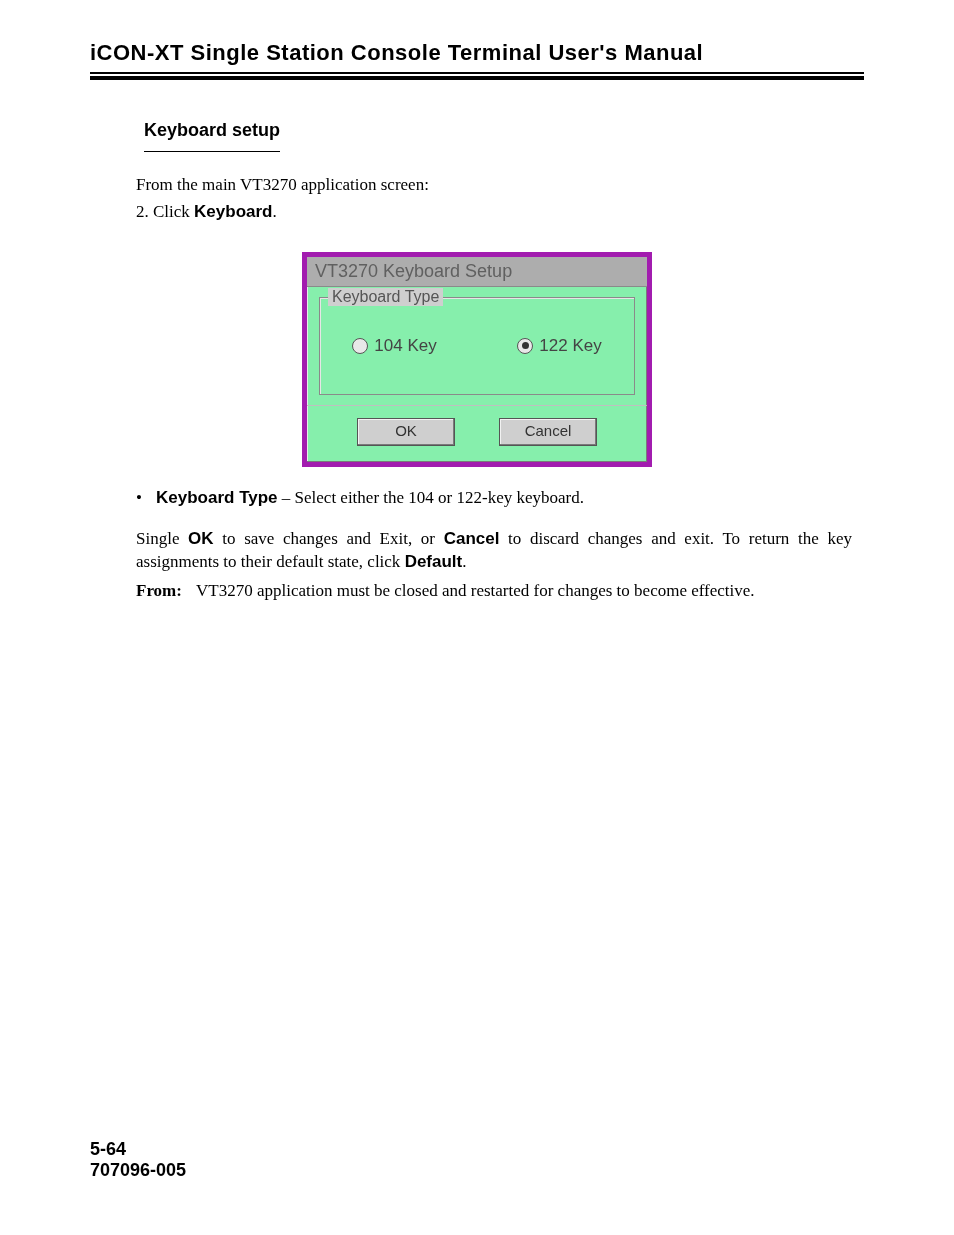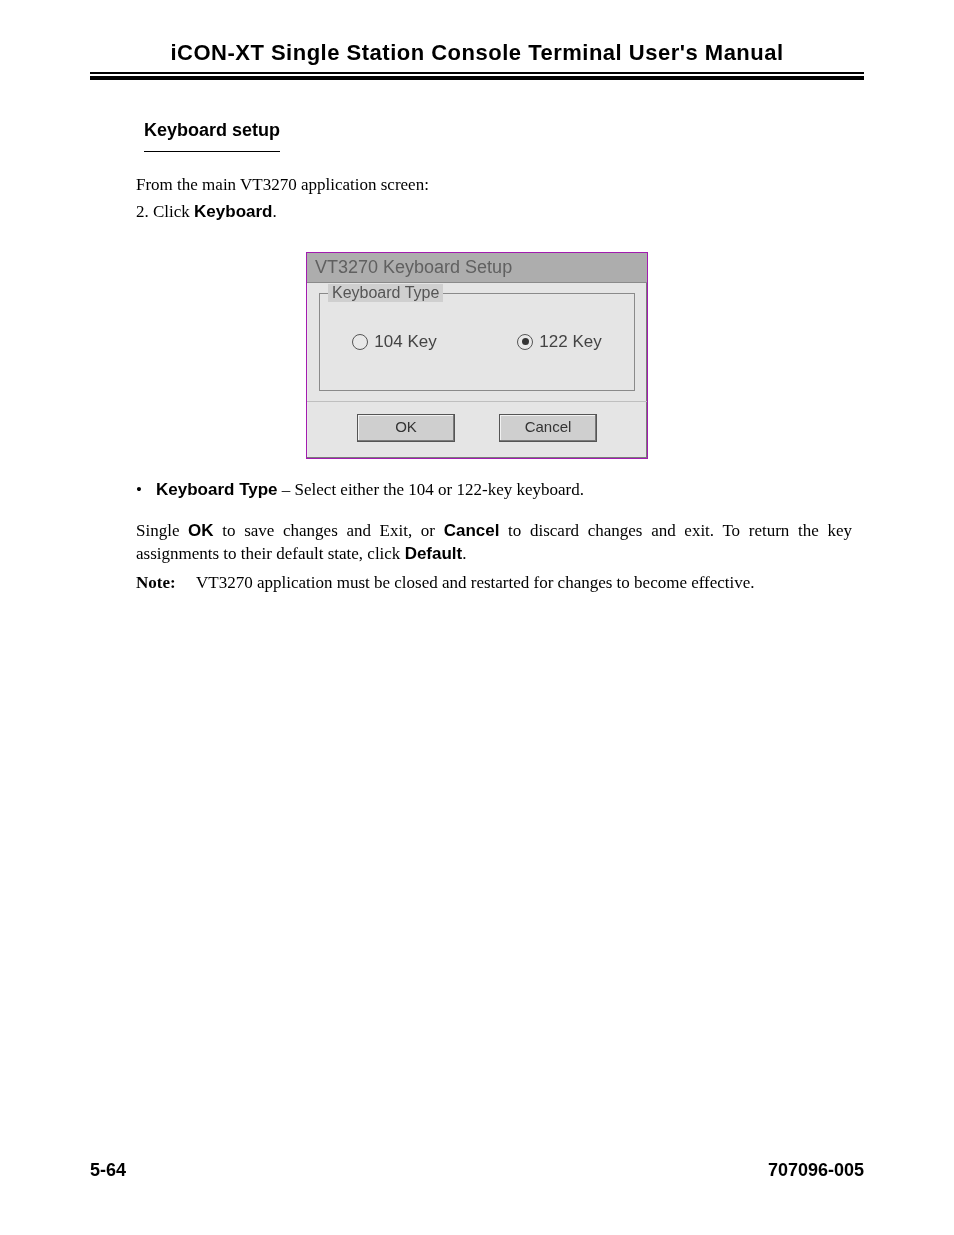--- a/index.html
+++ b/index.html
@@ -17,21 +17,20 @@
     width: 954px;
     height: 1235px;
     padding: 40px 90px 40px 90px;
     position: relative;
   }
   .running-head {
     font-family: Arial, Helvetica, sans-serif;
     font-weight: bold;
     font-size: 22px;
     letter-spacing: 0.5px;
-    text-align: center;
   }
   .thin-rule {
     border: none;
     border-top: 2px solid #000;
     margin: 6px 0 0 0;
   }
   .thick-rule {
     border: none;
     border-top: 4px solid #000;
     margin: 2px 0 0 0;
@@ -64,22 +63,22 @@
   }
   
   .dialog-wrap {
     display: flex;
     justify-content: center;
     margin-top: 28px;
     margin-bottom: 20px;
   }
   .dialog {
     width: 340px;
-    background: #e5e5e5;
-    border: 1px solid #a21caf;
+    background: #86efac;
+    border: 5px solid #a21caf;
     box-shadow: inset -1px -1px 0 #7a7a7a, inset 1px 1px 0 #eaeaea;
     font-family: Arial, Helvetica, sans-serif;
     color: #4a4a4a;
   }
   .titlebar {
     background: #adadad;
     color: #606060;
     font-size: 18px;
     padding: 4px 8px;
     border-bottom: 1px solid #8a8a8a;
@@ -175,20 +174,21 @@
   .footer {
     position: absolute;
     bottom: 54px;
     left: 90px;
     right: 90px;
     display: flex;
     justify-content: space-between;
     font-family: Arial, Helvetica, sans-serif;
     font-weight: bold;
     font-size: 18px;
+    flex-direction: column;
   }
 </style>
 </head>
 <body>
 
 <div class="page">
   <div class="running-head">iCON-XT Single Station Console Terminal User's Manual</div>
   <hr class="thin-rule">
   <hr class="thick-rule">
 
@@ -234,21 +234,21 @@
       <div>
         <span class="bold-arial">Keyboard Type</span><span> – Select either the 104 or 122-key keyboard.</span>
       </div>
     </div>
 
     <div class="para">
       <span>Single </span><span class="bold-arial">OK</span><span> to save changes and Exit, or </span><span class="bold-arial">Cancel</span><span> to discard changes and exit.  To return the key assignments to their default state, click </span><span class="bold-arial">Default</span><span>.</span>
     </div>
 
     <div class="note-row">
-      <div class="note-label">Note:</div>
+      <div class="note-label">From:</div>
       <div>VT3270 application must be closed and restarted for changes to become effective.</div>
     </div>
   </div>
 
   <div class="footer">
     <div>5-64</div>
     <div>707096-005</div>
   </div>
 </div>
 

